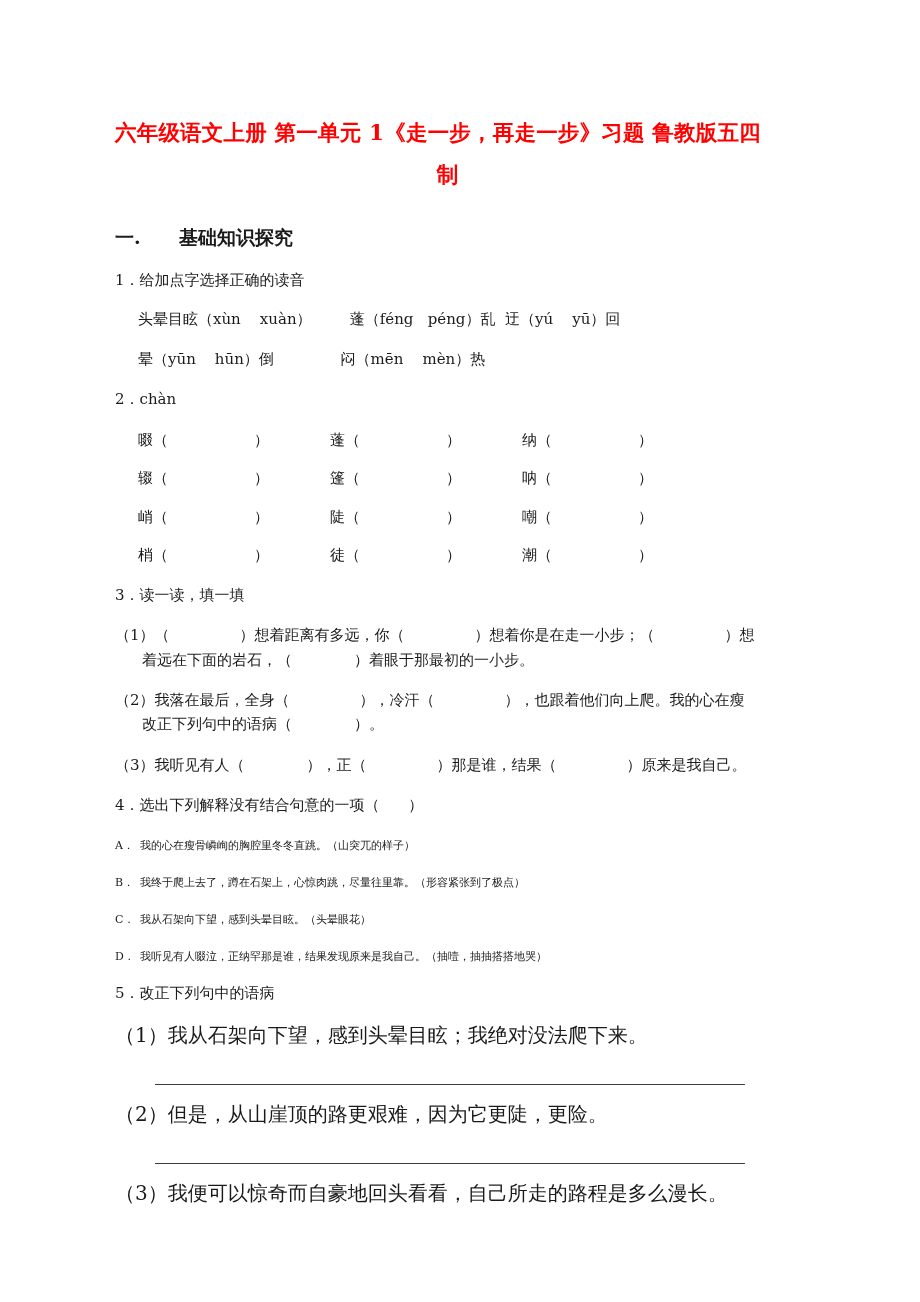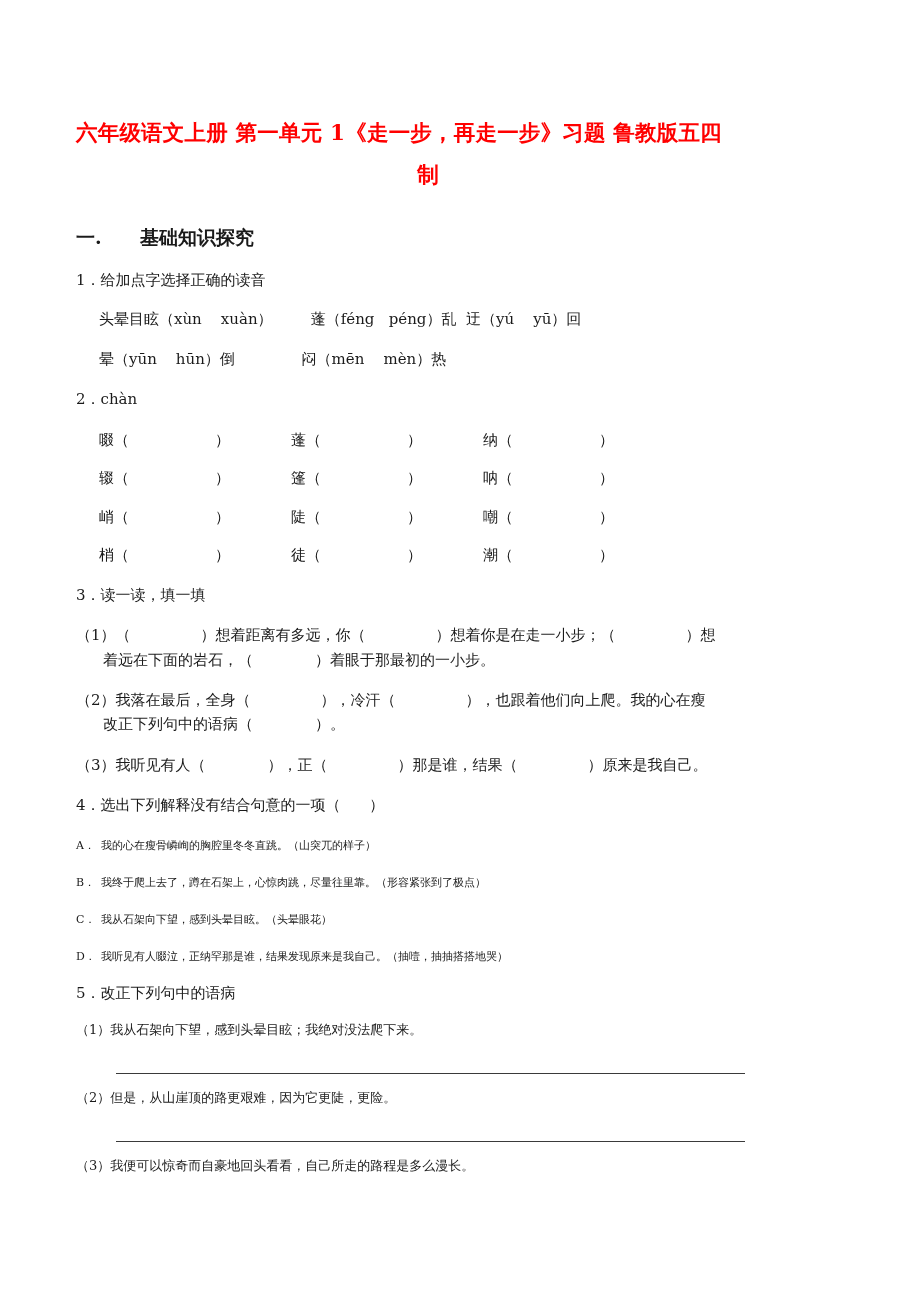--- a/index.html
+++ b/index.html
@@ -12,21 +12,21 @@
     height: 1302px;
     font-family: "DejaVu Serif", "Liberation Serif", serif;
     color: #1a1a1a;
     overflow: hidden;
   }
   .page {
     position: relative;
     width: 920px;
     height: 1078px;
     box-sizing: border-box;
-    padding: 0 140px 0 76px;
+    padding: 0 140px 0 115px;
   }
   
   .doc-title {
     margin: 0;
     padding-top: 112px;
     color: #ff0000;
     font-size: 21.5px;
     font-weight: bold;
     line-height: 1.95;
     text-align: justify;
@@ -122,21 +122,21 @@
   .answer-rule {
     height: 0;
     border: 0;
     border-top: 1.6px solid #3a3a3a;
     margin: 0;
     margin-left: 40px;
     margin-right: 35px;
     margin-top: 33px;
   }
   .sub-item {
-    font-size: 13px;
+    font-size: 20px;
     line-height: 1.55;
     margin: 0;
     padding-top: 14px;
     white-space: pre-wrap;
   }
 </style>
 </head>
 <body>
 
 <div class="page">

